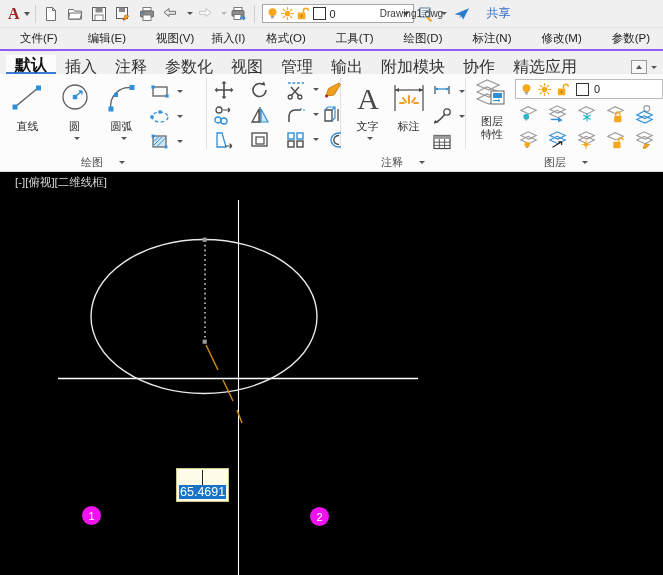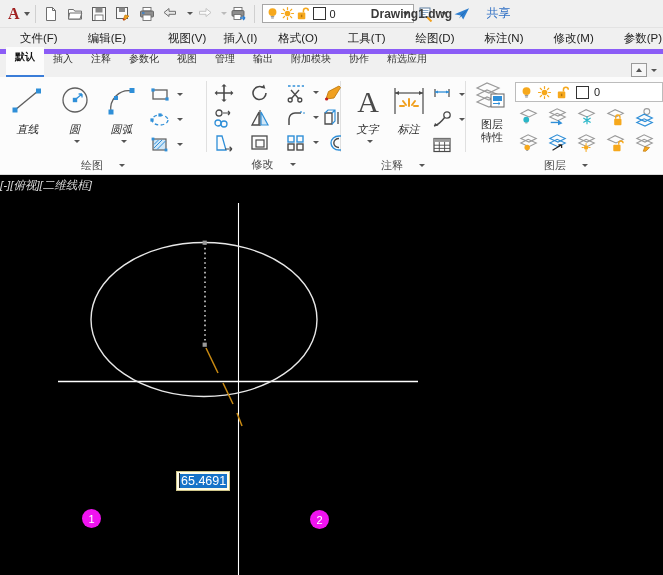--- a/index.html
+++ b/index.html
@@ -29,55 +29,54 @@
   .layerbox{
     display:flex;align-items:center;height:19px;border:1px solid #a6a6a6;background:#fff;
     margin-left:4px;padding:0 2px;width:152px;box-sizing:border-box;
   }
   .layerbox .swatch{width:11px;height:11px;border:1px solid #333;background:#fff;margin:0 4px 0 3px;}
   .layerbox .lname{font-size:11px;color:#222;flex:1;}
   .layerbox .dd{margin-right:2px;}
   .share{display:flex;align-items:center;gap:16px;margin-left:6px;}
   .share .txt{color:#2f6fc4;font-size:12px;}
   .doctitle{
-    position:absolute;left:0;right:0;text-align:center;font-size:12px;color:#3a3a3a;
+    position:absolute;left:0;right:0;text-align:center;font-size:10px;color:#3a3a3a;
     pointer-events:none;
-    font-weight:bold;
   }
   .doctitle span{margin-left:160px;}
 
   
   .menubar{
     height:21px;background:#f0f0f0;display:flex;align-items:center;
-    border-bottom:5px solid #8b5cf6;overflow:hidden;
+    border-bottom:2px solid #8b5cf6;overflow:hidden;
   }
   .menuitem{font-size:11.5px;color:#222;padding:0 8px;white-space:nowrap;line-height:21px;}
 
   
   .tabs{height:23px;background:#f0f0f0;display:flex;align-items:flex-end;position:relative;}
-  .tab{font-size:10px;color:#333;padding:3px 9px 11px 9px;white-space:nowrap;line-height:14px;}
+  .tab{font-size:16px;color:#333;padding:3px 9px 0 9px;white-space:nowrap;line-height:14px;}
   .tab.active{background:#fcfcfc;border-bottom:2px solid #3b7dd8;font-weight:bold;color:#111;}
   .tabs .spacer{flex:1;}
   .tab-min{display:flex;align-items:center;padding-right:6px;}
   .minbox{width:14px;height:12px;border:1px solid #9a9a9a;background:#f6f6f6;display:flex;align-items:center;justify-content:center;}
   .minbox i{width:0;height:0;border-left:3px solid transparent;border-right:3px solid transparent;border-bottom:4px solid #555;display:block;}
 
   
   .ribbon{height:97px;background:#fcfcfc;display:flex;position:relative;border-bottom:1px solid #dadada;}
   .panel{position:relative;height:97px;display:flex;flex-direction:column;}
   .panel .content{flex:1;display:flex;align-items:flex-start;padding-top:4px;}
   .panel .plabel{
     height:20px;display:flex;align-items:center;justify-content:center;
     font-size:11px;color:#4a4a4a;gap:12px;
   }
   .pdiv{width:1px;background:#e0e0e0;margin-top:4px;margin-bottom:22px;}
 
   .bigbtn{width:47px;display:flex;flex-direction:column;align-items:center;}
   .bigbtn .glyph{height:40px;display:flex;align-items:center;justify-content:center;}
-  .bigbtn .lbl{font-size:11px;color:#2b2b2b;margin-top:1px;font-style:italic;}
+  .bigbtn .lbl{font-size:11px;color:#2b2b2b;margin-top:1px;}
   .bigbtn .ddrow{height:9px;display:flex;align-items:center;justify-content:center;}
 
   .smallcol{display:flex;flex-direction:column;padding-top:1px;}
   .smallrow{display:flex;align-items:center;height:25px;}
   .sbtn{width:26px;height:24px;display:flex;align-items:center;justify-content:center;}
   .sdd{width:10px;display:flex;align-items:center;justify-content:center;}
 
   
   .layerpanel{padding-left:3px;}
   .lp-left{width:46px;display:flex;flex-direction:column;align-items:center;}
@@ -88,21 +87,21 @@
     width:148px;box-sizing:border-box;padding-left:3px;
   }
   .lp-statebox .swatch{width:11px;height:11px;border:1px solid #333;background:#fff;margin:0 5px 0 6px;}
   .lp-statebox .lname{font-size:11px;color:#222;}
   .lp-grid{display:flex;flex-direction:column;margin-top:2px;}
   .lp-grid .r{display:flex;}
   .lp-grid .c{width:29px;height:26px;display:flex;align-items:center;justify-content:center;}
 
   
   .canvas{position:relative;height:409px;background:#000;overflow:hidden;}
-  .vplabel{position:absolute;left:0;top:3px;font-size:11.5px;color:#d8d8d8;white-space:nowrap;font-style:italic;}
+  .vplabel{position:absolute;left:15px;top:3px;font-size:11.5px;color:#d8d8d8;white-space:nowrap;}
 
   .dyninput{
     position:absolute;border:1px solid #cfc68a;background:#fffde8;
     padding:1px 2px 2px 2px;display:flex;align-items:center;
   }
   .dyninput .val{
     background:#1673c8;color:#ffffff;font-size:12.5px;padding:0 1px;
     font-family:"Liberation Sans",sans-serif;letter-spacing:0px;
   }
   .dyninput .caretbar{width:1px;height:15px;background:#222;}
@@ -228,21 +227,21 @@
         <path d="M1.5 8.2L16 2.2 10.2 13.6 7.8 9.4z" fill="#2f7fd0"></path>
         <path d="M7.8 9.4L16 2.2 6 12.4z" fill="#1e64ab"></path>
       </svg>
       <span class="txt">共享</span>
     </div>
   </div>
 
   <div class="menubar">
     <span class="menuitem" style="margin-left:12px">文件(F)</span>
     <span class="menuitem" style="margin-left:14px">编辑(E)</span>
-    <span class="menuitem" style="margin-left:26px">视图(V)</span>
+    <span class="menuitem" style="margin-left:14px">视图(V)</span>
     <span class="menuitem" style="margin-left:1px">插入(I)</span>
     <span class="menuitem" style="margin-left:5px">格式(O)</span>
     <span class="menuitem" style="margin-left:14px">工具(T)</span>
     <span class="menuitem" style="margin-left:14px">绘图(D)</span>
     <span class="menuitem" style="margin-left:14px">标注(N)</span>
     <span class="menuitem" style="margin-left:14px">修改(M)</span>
     <span class="menuitem" style="margin-left:14px">参数(P)</span>
 
   </div>
 
@@ -462,24 +461,20 @@
             <span class="sbtn">
               <svg width="22" height="20" viewBox="0 0 22 20">
                 <path d="M18 3a8 7 0 100 14" fill="none" stroke="#2f8fd8" stroke-width="1.4"></path>
                 <path d="M18 5.5a5.2 4.5 0 100 9" fill="none" stroke="#4a4a4a" stroke-width="1.4"></path>
                 <path d="M18 3h2M18 17h2" stroke="#2f8fd8" stroke-width="1.3"></path>
               </svg>
             </span>
           </div>
         </div>
       </div>
-      <div class="plabel">
-        <span>修改</span>
-        <span class="caret sm"></span>
-      </div>
     </div>
 
     <div class="pdiv"></div>
 
     <div class="panel" style="width:124px">
       <div class="content">
         <div class="bigbtn" style="margin-left:6px;width:42px">
           <span class="glyph">
             <svg width="36" height="34" viewBox="0 0 36 34">
               <text x="18" y="28" font-family="Liberation Serif, serif" font-size="30" fill="#4a4a4a" text-anchor="middle">A</text>
@@ -707,21 +702,21 @@
       <rect x="202.6" y="65.6" width="4.2" height="4.2" fill="#9a9a9a"></rect>
       <rect x="202.6" y="167.6" width="4.2" height="4.2" fill="#9a9a9a"></rect>
 
       <g stroke="#c98a12" stroke-width="1.5">
         <line x1="206" y1="173" x2="218" y2="198"></line>
         <line x1="223" y1="208" x2="233" y2="229"></line>
         <line x1="237" y1="238" x2="242" y2="251"></line>
       </g>
     </svg>
 
-    <div class="dyninput" style="left:176px;top:296px;">
+    <div class="dyninput" style="left:176px;top:296px;flex-direction:column;">
       <span class="caretbar"></span>
       <span class="val">65.4691</span>
     </div>
 
     <div class="marker" style="left:82px;top:334px;">
       <span>1</span>
     </div>
     <div class="marker" style="left:310px;top:335px;">
       <span>2</span>
     </div>

